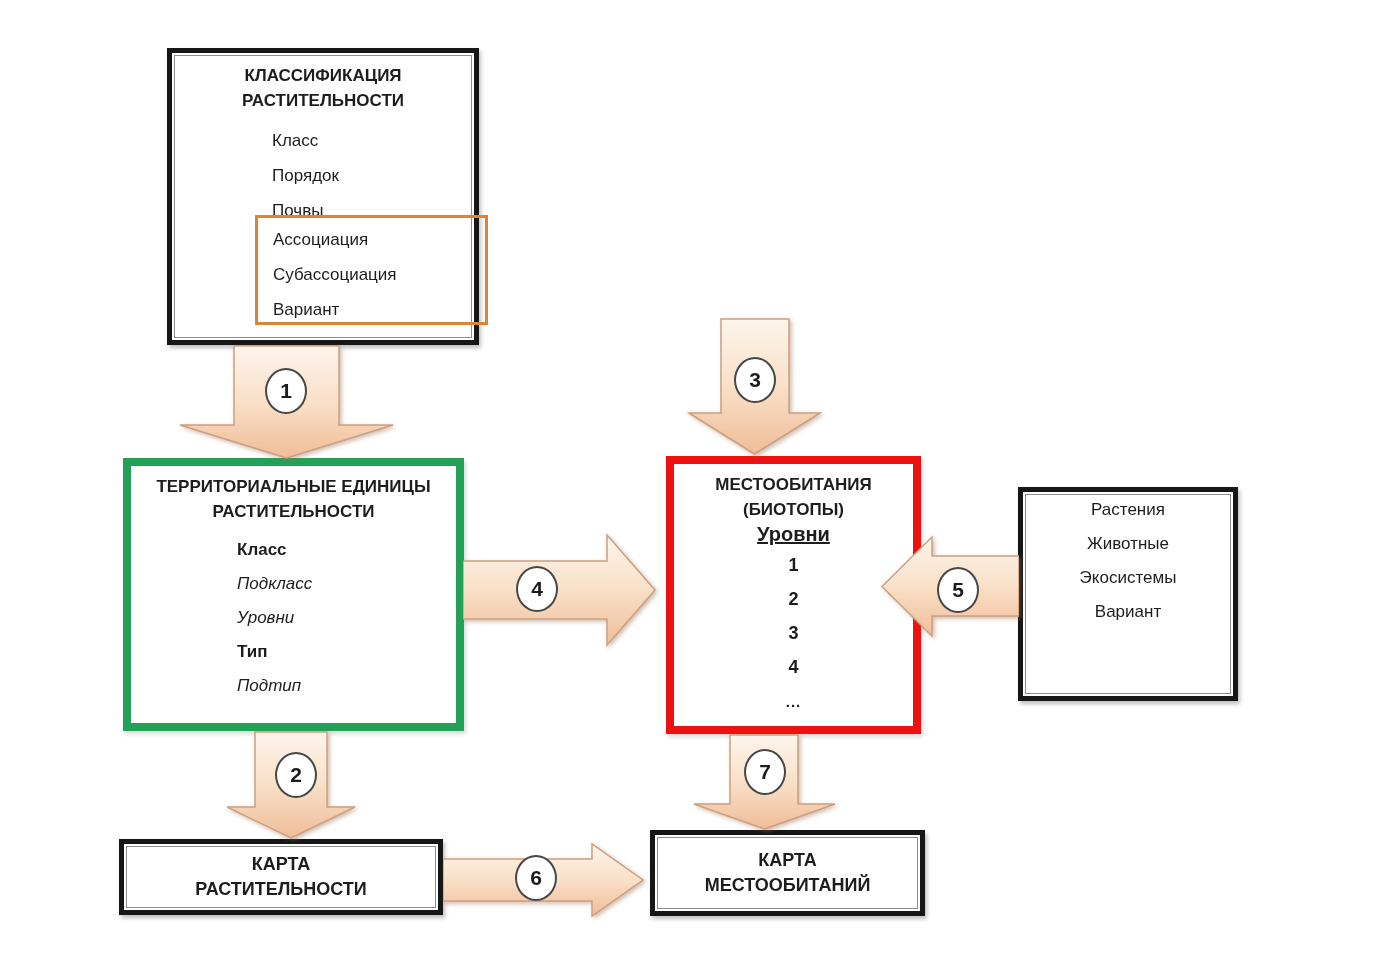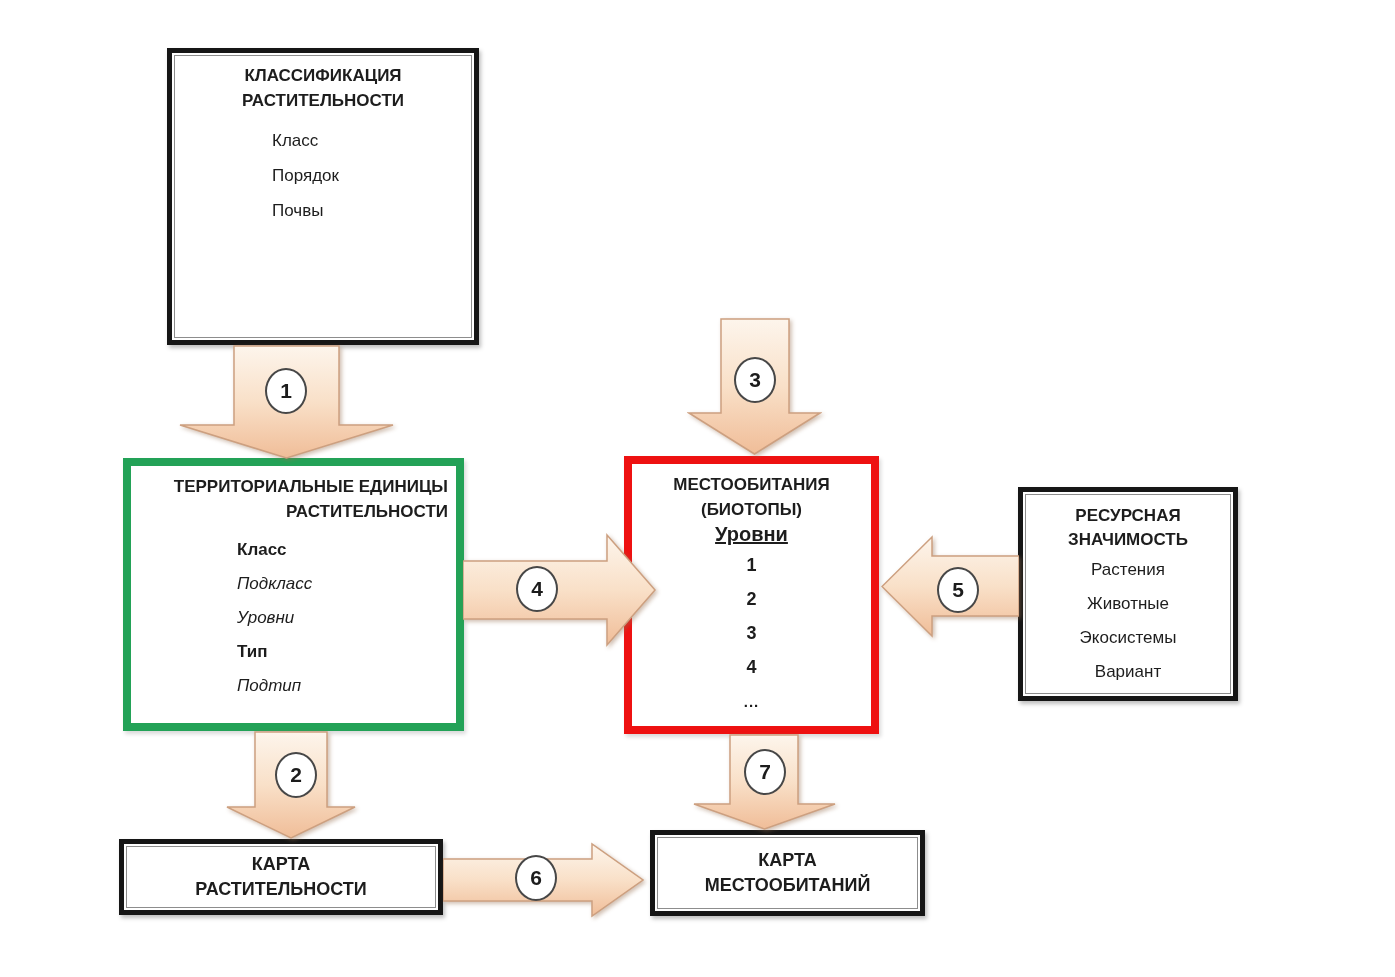--- a/index.html
+++ b/index.html
@@ -56,21 +56,21 @@
   #classification .box-title { margin-top: 10px; font-size: 17px; }
   #classification .items { margin-top: 18px; padding-left: 100px; }
   #classification .orange-box .items { margin-top: 0; padding: 12px 0 0 15px; }
 
   
   #ecology .box-title { margin-top: 14px; }
   #ecology .items { margin-top: 10px; }
   #ecology .items > div { margin-bottom: 16px; }
 
   
-  #territorial .box-title { margin-top: 8px; text-align: right; }
+  #territorial .box-title { margin-top: 8px; }
   #territorial .items { margin-top: 16px; padding-left: 106px; }
   #territorial .items > div { margin-bottom: 15px; }
 
   
   #habitats .box-title { margin-top: 8px; }
   #habitats .subtitle { font-weight: bold; font-size: 20px; text-align: center; margin-top: 1px; }
   #habitats .items { margin-top: 10px; font-weight: bold; font-size: 18px; }
   #habitats .items > div { margin-bottom: 15px; }
   #habitats .dots { font-size: 15px; letter-spacing: 1px; }
 
@@ -127,48 +127,54 @@
     </defs>
   </svg>
 
   <div id="classification" class="box black-box" style="left:119px; top:48px; width:312px; height:297px;margin-left:48px;">
     <div class="box-title">КЛАССИФИКАЦИЯ РАСТИТЕЛЬНОСТИ</div>
     <div class="items">
       <div>Класс</div>
       <div>Порядок</div>
       <div>Почвы</div>
     </div>
+    <div class="orange-box" style="left: 83px; top: 162px; width: 233px; height: 110px; border-color: rgb(220, 132, 53);">
+      <div class="items">
+        <div>Ассоциация</div>
+        <div>Субассоциация</div>
+        <div>Вариант</div>
+      </div>
+    </div>
   </div>
 
 
   <div id="territorial" class="box green-box" style="left: 123px; top: 458px; width: 341px; height: 273px; border-color: rgb(35, 162, 87);">
     <div class="box-title">ТЕРРИТОРИАЛЬНЫЕ ЕДИНИЦЫ РАСТИТЕЛЬНОСТИ</div>
     <div class="items">
       <div class="bold">Класс</div>
       <div class="italic">Подкласс</div>
       <div class="italic">Уровни</div>
       <div class="bold">Тип</div>
       <div class="italic">Подтип</div>
     </div>
   </div>
 
-  <div id="habitats" class="box red-box" style="left: 624px; top: 456px; width: 255px; height: 278px; border-color: rgb(238, 17, 17);">
+  <div id="habitats" class="box red-box" style="left: 666px; top: 456px; width: 255px; height: 278px; border-color: rgb(238, 17, 17);">
     <div class="box-title">МЕСТООБИТАНИЯ (БИОТОПЫ)</div>
     <div class="subtitle underlined">Уровни</div>
     <div class="items centered">
       <div>1</div>
       <div>2</div>
       <div>3</div>
       <div>4</div>
       <div class="dots">...</div>
     </div>
   </div>
 
   <div id="resource" class="box black-box" style="left:1018px; top:487px; width:220px; height:214px;">
-    <div class="box-title">РЕСУРСНАЯ ЗНАЧИМОСТЬ</div>
     <div class="items centered">
       <div>Растения</div>
       <div>Животные</div>
       <div>Экосистемы</div>
       <div>Вариант</div>
     </div>
   </div>
 
   <div class="box black-box map-box" style="left:119px; top:839px; width:324px; height:76px;">
     <div class="map-title">КАРТА РАСТИТЕЛЬНОСТИ</div>

